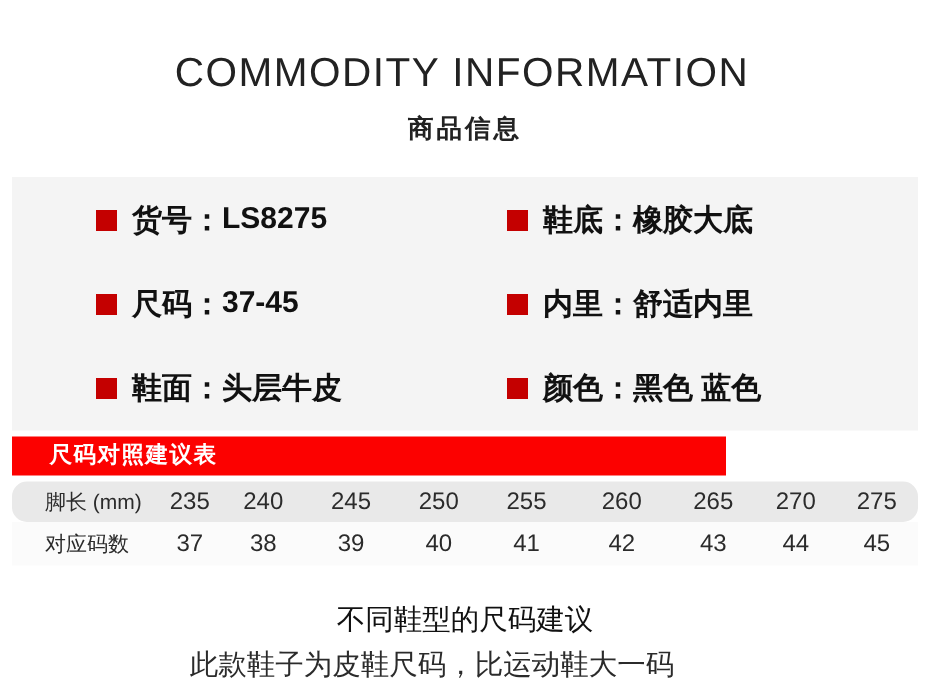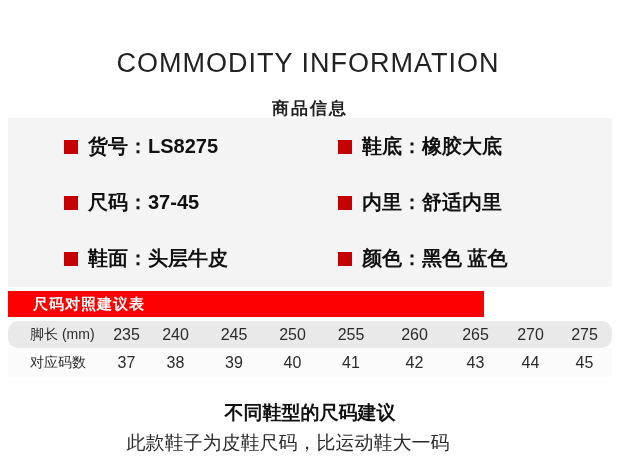--- a/index.html
+++ b/index.html
@@ -1,28 +1,28 @@
 <!DOCTYPE html>
 <html><head>
 <meta charset="utf-8">
 <style>
   * { margin: 0; padding: 0; box-sizing: border-box; }
   html, body { width: 620px; height: 460px; background: #ffffff; overflow: hidden; }
   body { font-family: "Liberation Sans", "DejaVu Sans", sans-serif; color: #1a1a1a; }
   .page { position: relative; width: 620px; height: 460px; background: #fff; }
 
   .title-en {
-    position: absolute; top: 48px; left: 0; width: 616px;
+    position: absolute; top: 33px; left: 0; width: 616px;
     text-align: center; font-size: 27px; font-weight: 500;
     letter-spacing: 1px; color: #222;
   }
   .title-cn {
     position: absolute; top: 74px; left: 0; width: 620px;
     text-align: center; font-size: 17px; font-weight: 700;
-    letter-spacing: 2px; color: #222; margin-top: 23px;
+    letter-spacing: 2px; color: #222;
   }
 
   .attr-panel {
     position: absolute; top: 118px; left: 8px; width: 604px; height: 169px;
     background: #f4f4f4; display: flex;
   }
   .attr-col {
     display: flex; flex-direction: column; justify-content: center; gap: 29px;
   }
   .attr-col.left  { width: 302px; padding-left: 56px; }
@@ -54,21 +54,21 @@
   .size-row .row-label {
     padding-left: 22px; font-size: 14px; color: #2b2b2b; font-weight: 500;
     white-space: nowrap;
   }
   .size-row .cell {
     text-align: center; font-size: 16px; color: #2b2b2b; font-weight: 500;
   }
 
   .footer-heading {
     position: absolute; top: 400px; left: 0; width: 620px;
-    text-align: center; font-size: 19px; font-weight: 700; color: #111;
+    text-align: center; font-size: 19px; font-weight: 400; color: #111;
   }
   .footer-note {
     position: absolute; top: 430px; left: 0; width: 576px;
     text-align: center; font-size: 19px; font-weight: 400; color: #2b2b2b;
   }
 </style>
 </head>
 <body>
 
 <div class="page">

